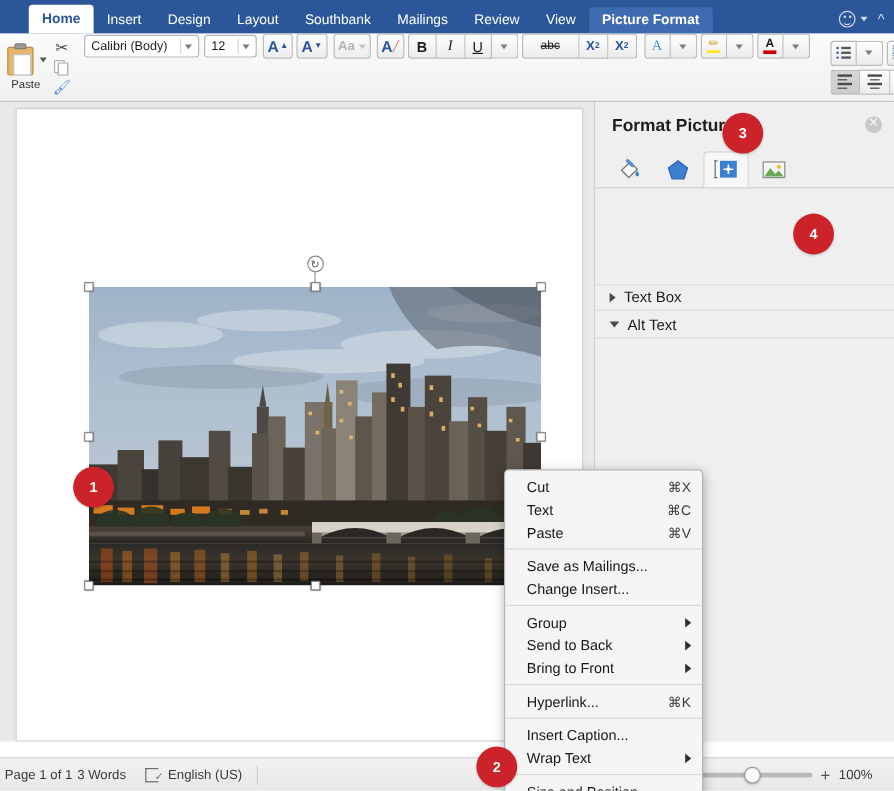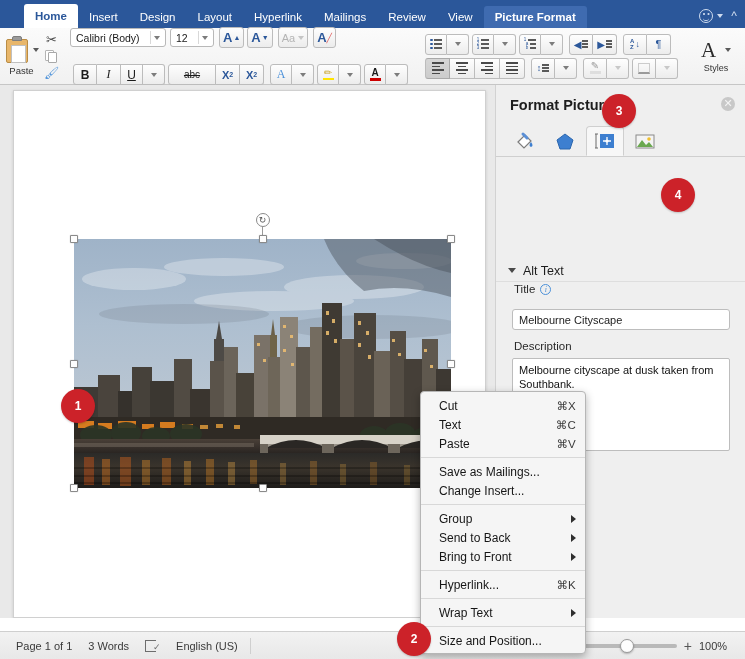--- a/index.html
+++ b/index.html
@@ -74,21 +74,21 @@
   .fbox .sep { width:1px; height:13px; background:#d8d8d8; margin:0 3px 0 auto; }
   .dcaret { width:0;height:0;border-left:3px solid transparent;border-right:3px solid transparent;border-top:4px solid #7c7c7c; margin-right:3px; }
   #font-name { width:96px; }
   #font-size { width:44px; }
 
   .btn {
     height:21px; min-width:22px; padding:0 3px; background:linear-gradient(#fefefe,#ececec);
     border:1px solid #bcbcbc; border-radius:3px; display:flex; align-items:center;
     justify-content:center; font-size:11px; color:#1b1b1b; margin-left:3px;
   }
-  .btn.disabled { color:#b4b4b4; }
+  .btn.disabled { color:#b4b4b4;font-weight:bold; }
   .btn.pressed { background:linear-gradient(#d6d6d6,#cccccc); border-color:#a9a9a9; }
   .btn.grp { margin-left:0; border-radius:0; border-left:none; }
   .btn.grp.first { border-radius:3px 0 0 3px; border-left:1px solid #bcbcbc; margin-left:3px;}
   .btn.grp.last { border-radius:0 3px 3px 0; }
 
   .row { display:flex; align-items:center; }
   .rowtop { margin-bottom:3px; }
 
   .bluA { color:#2b579a; font-weight:bold; }
   .sup { font-size:7px; vertical-align:super; }
@@ -195,21 +195,21 @@
   .mi .sc { margin-left:auto; font-size:11.5px; color:#3a3a3a; letter-spacing:.2px; }
   .mi .arw { margin-left:auto; width:0;height:0;border-top:4px solid transparent;border-bottom:4px solid transparent;border-left:5px solid #2f2f2f; }
   .mdiv { height:1px; background:#d8d8d8; margin:4px 0; }
 
   
   #statusbar {
     position:absolute; left:0; top:631px; width:745px; height:28px;
     background:linear-gradient(#f2f2f2,#e8e8e8); border-top:1px solid #cfcfcf;
     display:flex; align-items:center; font-size:11px; color:#3a3a3a;
   }
-  #statusbar .sitem { margin-left:16px; white-space:nowrap;text-align:right; }
+  #statusbar .sitem { margin-left:4px; white-space:nowrap;text-align:right; }
   #proof-ico { width:15px; height:12px; position:relative; margin-left:16px; }
   #proof-ico .bk { position:absolute; left:0; top:0; width:11px;height:12px;border:1.3px solid #6d6d6d; border-right:none;}
   #proof-ico .ck { position:absolute; left:8px; top:2px; font-size:9px; color:#6d6d6d; }
   #zoom-area { margin-left:auto; display:flex; align-items:center; gap:7px; padding-right:12px; }
   #ztrack { width:95px; height:4px; background:#b9b9b9; border-radius:2px; position:relative; }
   #zthumb { position:absolute; left:38px; top:-5px; width:14px; height:14px; background:#fdfdfd; border:1px solid #9a9a9a; border-radius:50%; box-shadow:0 1px 2px rgba(0,0,0,.25); }
   #zplus { font-size:14px; color:#555; line-height:12px; }
   #zlabel { font-size:11px; color:#3a3a3a; width:34px; }
   #status-sep { width:1px; height:16px; background:#cfcfcf; margin-left:12px; }
 
@@ -227,21 +227,21 @@
 </style>
 </head>
 <body>
 
 <div id="ribbon-tabs">
   <div style="width:24px"></div>
   <div class="rtab active">Home</div>
   <div class="rtab">Insert</div>
   <div class="rtab">Design</div>
   <div class="rtab">Layout</div>
-  <div class="rtab">Hyperlink</div>
+  <div class="rtab">Southbank</div>
   <div class="rtab">Mailings</div>
   <div class="rtab">Review</div>
   <div class="rtab">View</div>
   <div class="rtab ctx">Picture Format</div>
   <div id="ribbon-right">
     <div class="smiley"></div>
     <div class="tinycaret"></div>
     <div class="chevup">^</div>
   </div>
 </div>
@@ -264,21 +264,21 @@
     <div class="mini-ico sciss">✂</div>
     <div class="mini-ico">
         <div class="copy-a"></div>
         <div class="copy-b"></div>
       </div>
     <div class="mini-ico brush">🖌</div>
   </div>
 
   <div class="rsep"></div>
 
-  <div class="rgroup" style="flex-direction:column;align-items:flex-start;justify-content:center;gap:13px;">
+  <div class="rgroup" style="align-items:flex-start;justify-content:center;">
     <div class="row rowtop">
       <div class="fbox" id="font-name">
         <span class="val">Calibri (Body)</span>
         <span class="sep"></span>
           <span class="dcaret"></span>
       </div>
       <div class="fbox" id="font-size" style="margin-left:4px;">
         <span class="val">12</span>
         <span class="sep"></span>
           <span class="dcaret"></span>
@@ -722,34 +722,29 @@
     </div>
     <div class="ptab">
       <svg width="22" height="20" viewBox="0 0 22 20">
         <rect x="2" y="4" width="18" height="13" fill="#f4f4f4" stroke="#8a8a8a" stroke-width="1"></rect>
         <circle cx="15" cy="8" r="1.8" fill="#f0c030"></circle>
         <path d="M3 16 L8 9 L12 14 L15 11 L19 16 Z" fill="#6aa84f"></path>
       </svg>
     </div>
   </div>
 
+  <div class="secrow" id="sec-textbox">
+    <span class="tri right"></span>
+    <span>Text Box</span>
+  </div>
   <div class="secrow" id="sec-alttext">
     <span class="tri down"></span>
     <span>Alt Text</span>
   </div>
 
-  <div id="alt-body">
-    <div class="fld-label">
-      <span>Title</span>
-      <span class="infoico">i</span>
-    </div>
-    <div id="alt-title-input" title="Melbourne Cityscape">Melbourne Cityscape</div>
-    <div id="alt-desc-label" class="fld-label">Description</div>
-    <div id="alt-desc-input">Melbourne cityscape at dusk taken from Southbank.</div>
-  </div>
 </div>
 
 <div id="ctxmenu">
   <div class="mi">
       <span>Cut</span>
       <span class="sc">⌘X</span>
     </div>
   <div class="mi">
       <span>Text</span>
       <span class="sc">⌘C</span>
@@ -777,20 +772,23 @@
   <div class="mi">
       <span>Bring to Front</span>
       <span class="arw"></span>
     </div>
   <div class="mdiv"></div>
   <div class="mi">
       <span>Hyperlink...</span>
       <span class="sc">⌘K</span>
     </div>
   <div class="mdiv"></div>
+  <div class="mi">
+      <span>Insert Caption...</span>
+    </div>
   <div class="mi">
       <span>Wrap Text</span>
       <span class="arw"></span>
     </div>
   <div class="mdiv"></div>
   <div class="mi">
       <span>Size and Position...</span>
     </div>
 
 </div>

